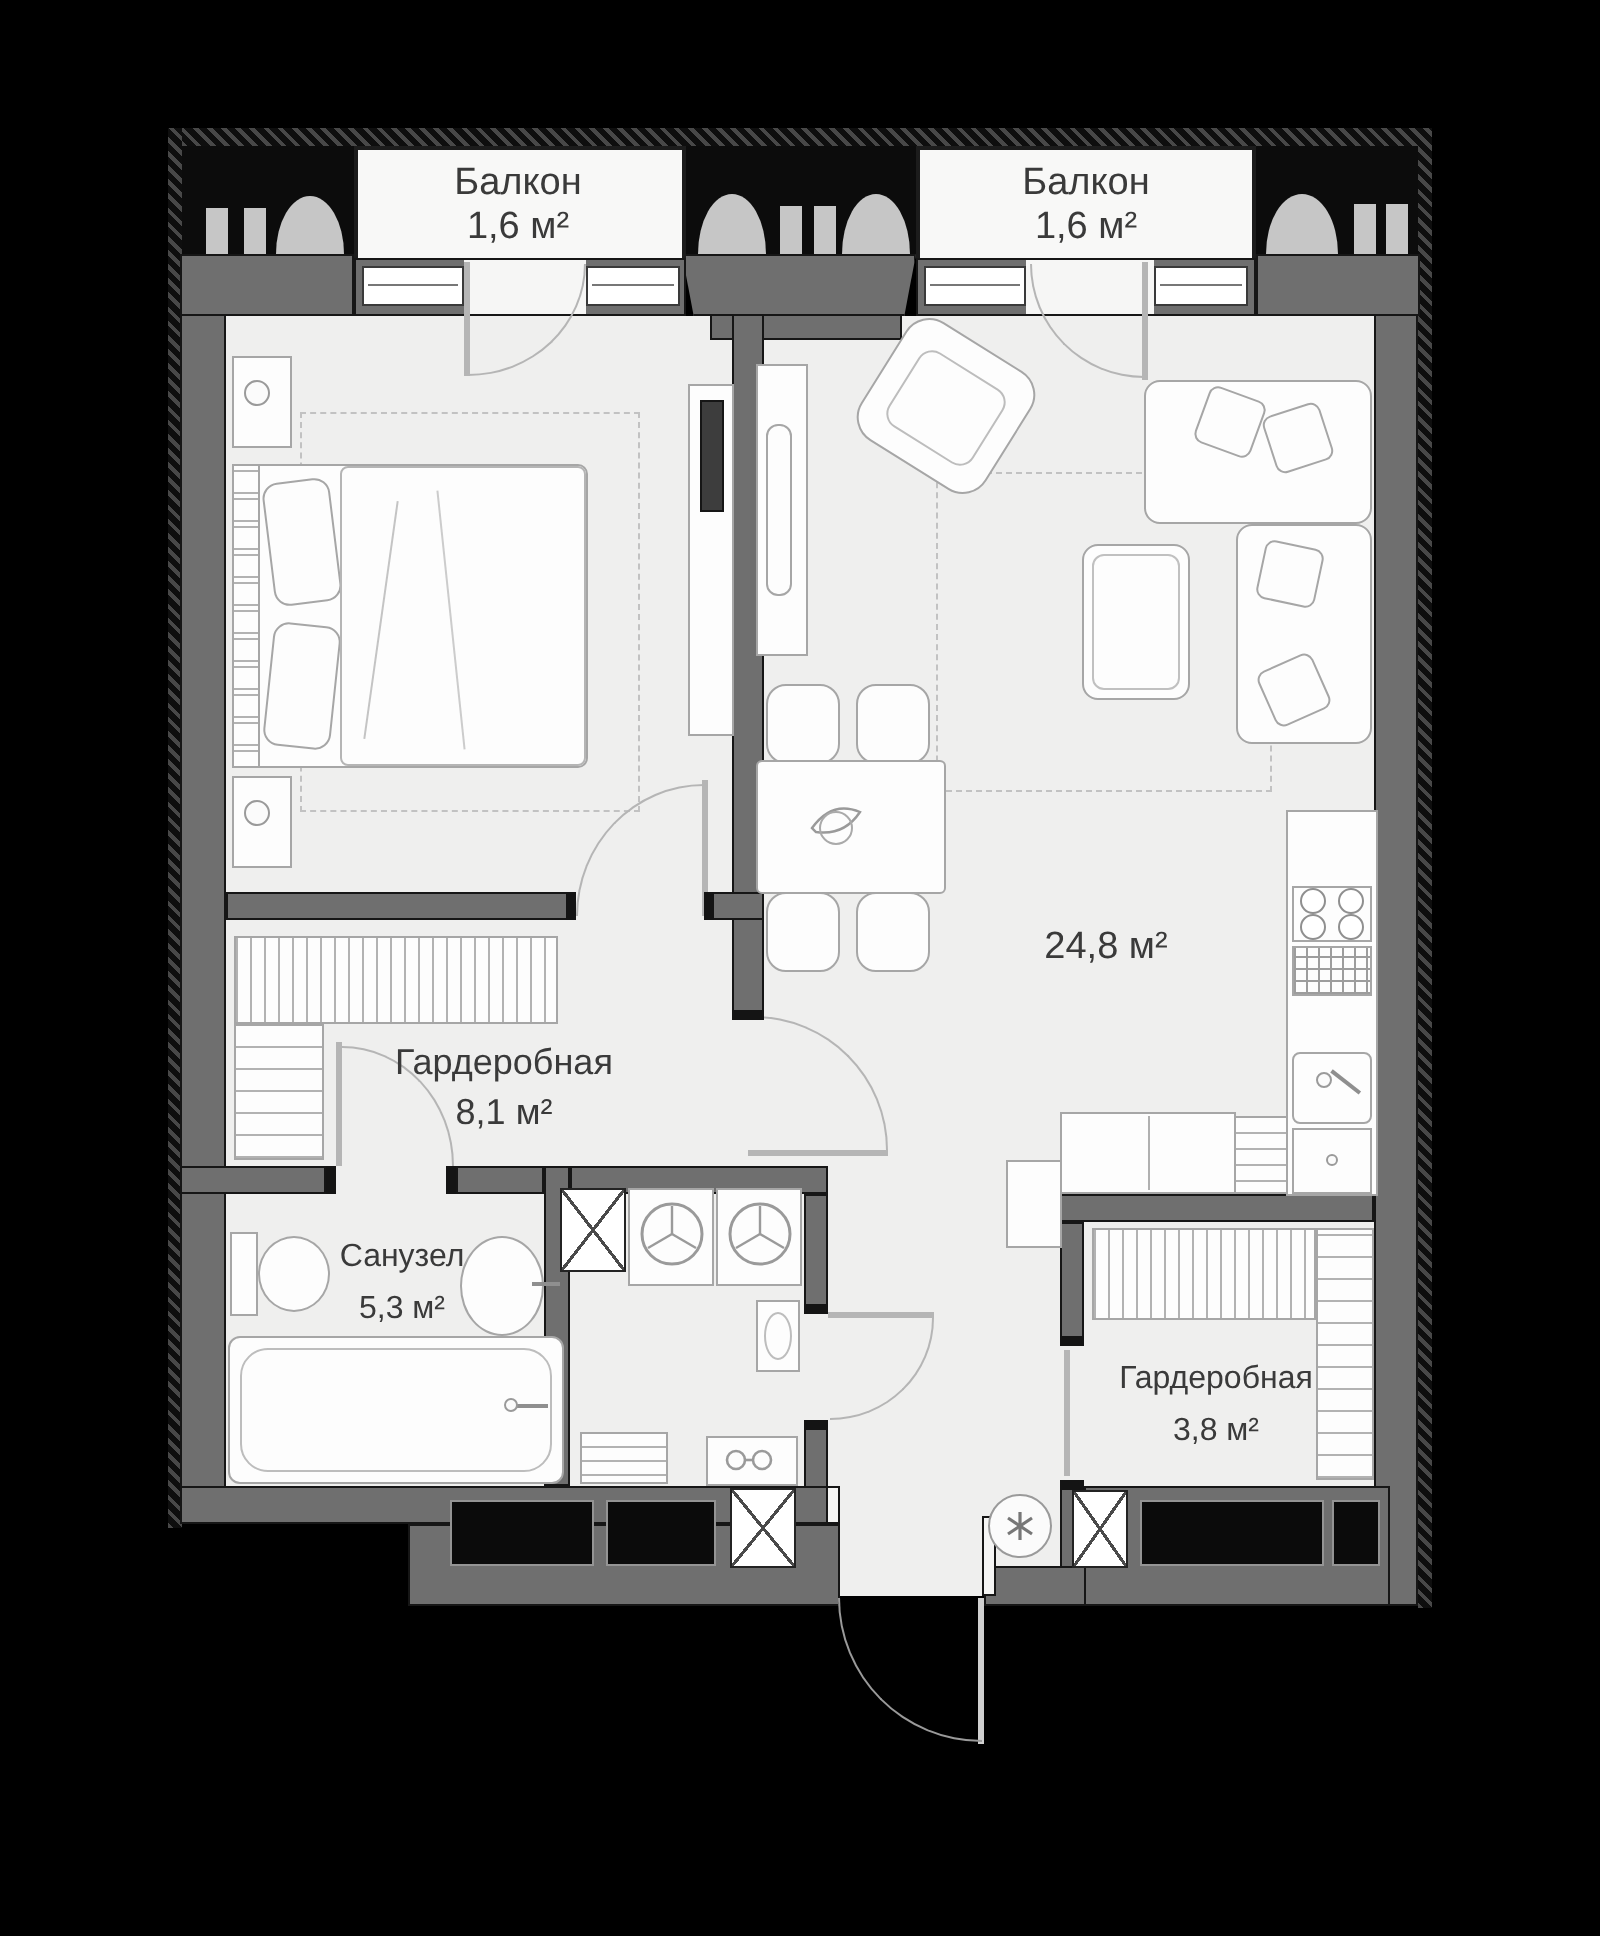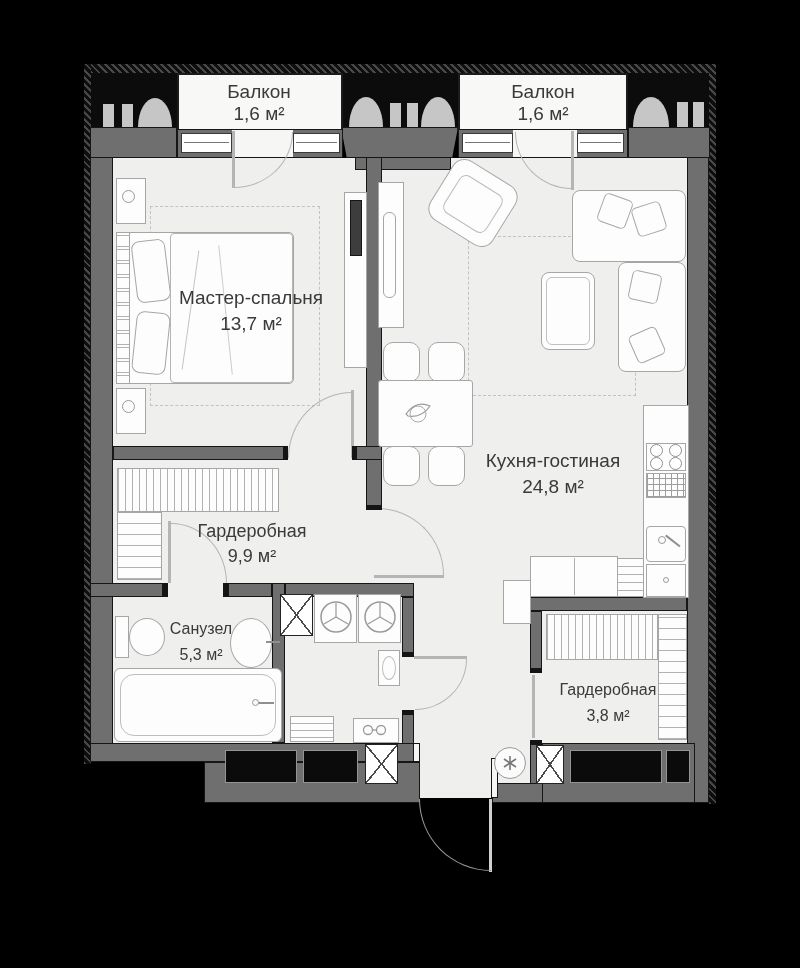--- a/index.html
+++ b/index.html
@@ -263,31 +263,26 @@
   <div class="cap" style="left:530px;top:740px;width:12px;height:5px;"></div>
 
   <div class="label lbl-xs" style="left:259px;top:103px;">
     <div>Балкон</div>
     <div>1,6 м²</div>
   </div>
   <div class="label lbl-xs" style="left:543px;top:103px;">
     <div>Балкон</div>
     <div>1,6 м²</div>
   </div>
-  <div class="label lbl-lg" style="left:251px;top:311px;">
-    <div>Мастер-спальня</div>
-    <div>13,7 м²</div>
-  </div>
   <div class="label lbl-lg" style="left:553px;top:474px;">
-    <div>Кухня-гостиная</div>
     <div>24,8 м²</div>
   </div>
   <div class="label lbl-md" style="left:252px;top:544px;">
     <div>Гардеробная</div>
-    <div>9,9 м²</div>
+    <div>8,1 м²</div>
   </div>
   <div class="label lbl-sm" style="left:201px;top:642px;">
     <div>Санузел</div>
     <div>5,3 м²</div>
   </div>
   <div class="label lbl-sm" style="left:608px;top:703px;">
     <div>Гардеробная</div>
     <div>3,8 м²</div>
   </div>
 

